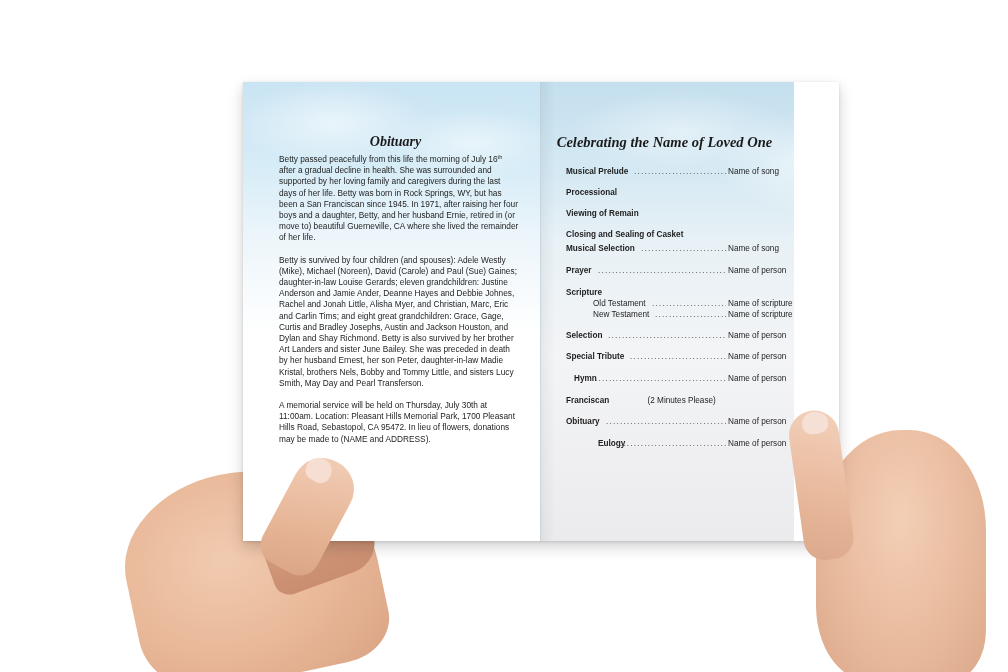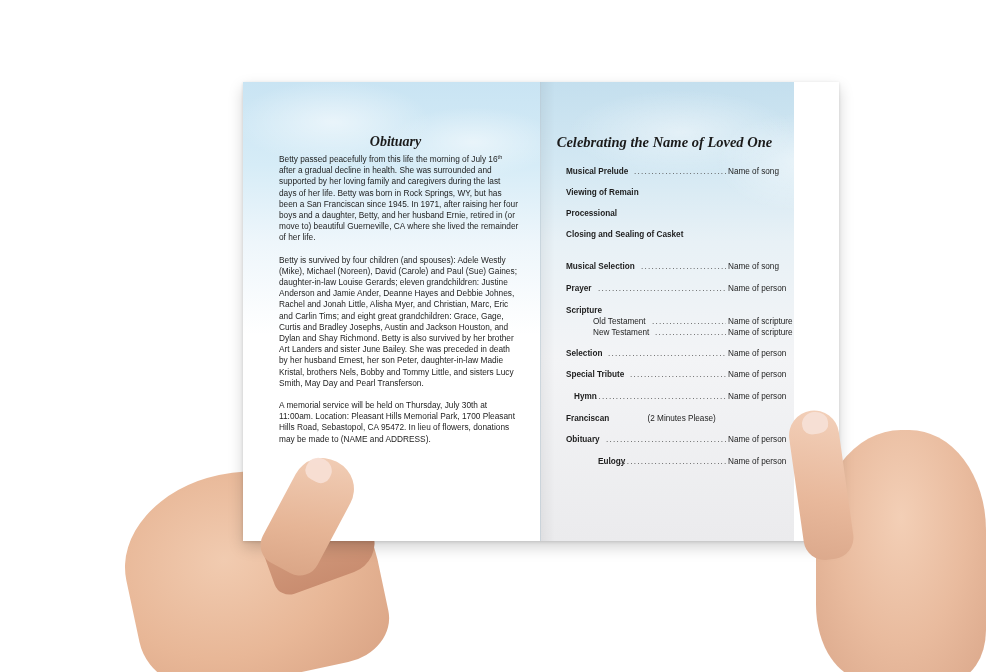--- a/index.html
+++ b/index.html
@@ -126,23 +126,23 @@
         <p>Betty is survived by four children (and spouses): Adele Westly (Mike), Michael (Noreen), David (Carole) and Paul (Sue) Gaines;  daughter-in-law Louise Gerards;  eleven grandchildren: Justine Anderson and Jamie Ander, Deanne Hayes and Debbie Johnes, Rachel and Jonah Little, Alisha Myer, and Christian, Marc, Eric and Carlin Tims;  and eight great grandchildren: Grace, Gage, Curtis and Bradley Josephs, Austin and Jackson Houston, and Dylan and Shay Richmond.  Betty is also survived by her brother Art Landers and sister June Bailey.  She was preceded in death by her husband Ernest, her son Peter, daughter-in-law Madie Kristal, brothers Nels, Bobby and Tommy Little, and sisters Lucy Smith, May Day and Pearl Transferson.</p>
         <p>A memorial service will be held on Thursday, July 30th at 11:00am.  Location:  Pleasant Hills Memorial Park, 1700 Pleasant Hills Road, Sebastopol, CA 95472.  In lieu of flowers, donations may be made to (NAME and ADDRESS).</p>
       </div>
     </div>
 
     <div class="page page-right">
       <div class="fold-shadow"></div>
       <div class="page-title">Celebrating the Name of Loved One</div>
       <div class="program" id="program">
           <div class="prog-row" style="margin-bottom: 10px;"><span class="prog-dots" style="left: 68px; right: auto; width: 92px;">........................................</span><span class="prog-label" style="background: transparent;">Musical Prelude</span><span class="prog-value">Name of song</span></div>
+          <div class="prog-row" style="margin-bottom: 10px;"><span class="prog-label" style="background: transparent;">Processional</span></div>
           <div class="prog-row" style="margin-bottom: 10px;"><span class="prog-label" style="background: transparent;">Viewing of Remain</span></div>
-          <div class="prog-row" style="margin-bottom: 10px;"><span class="prog-label" style="background: transparent;">Processional</span></div>
-          <div class="prog-row" style="margin-bottom: 21px;"><span class="prog-label" style="background: transparent;">Closing and Sealing of Casket</span></div>
+          <div class="prog-row" style="margin-bottom: 3px;"><span class="prog-label" style="background: transparent;">Closing and Sealing of Casket</span></div>
           <div class="prog-row" style="margin-bottom: 11px;"><span class="prog-dots" style="left: 75px; right: auto; width: 85px;">........................................</span><span class="prog-label" style="background: transparent;">Musical Selection</span><span class="prog-value">Name of song</span></div>
           <div class="prog-row" style="margin-bottom: 11px;"><span class="prog-dots" style="left: 32px; right: auto; width: 128px;">........................................</span><span class="prog-label" style="background: transparent;">Prayer</span><span class="prog-value">Name of person</span></div>
           <div class="prog-row" style="margin-bottom: 0px;"><span class="prog-label" style="background: transparent;">Scripture</span></div>
           <div class="prog-row prog-sub" style="margin-bottom: 0px;"><span class="prog-dots" style="left: 86px; right: auto; width: 74px;">........................................</span><span class="prog-label" style="background: transparent;">Old Testament</span><span class="prog-value">Name of scripture</span></div>
           <div class="prog-row prog-sub" style="margin-bottom: 10px;"><span class="prog-dots" style="left: 89px; right: auto; width: 71px;">........................................</span><span class="prog-label" style="background: transparent;">New Testament</span><span class="prog-value">Name of scripture</span></div>
           <div class="prog-row" style="margin-bottom: 10px;"><span class="prog-dots" style="left: 42px; right: auto; width: 118px;">........................................</span><span class="prog-label" style="background: transparent;">Selection</span><span class="prog-value">Name of person</span></div>
           <div class="prog-row" style="margin-bottom: 11px;"><span class="prog-dots" style="left: 64px; right: auto; width: 96px;">........................................</span><span class="prog-label" style="background: transparent;">Special Tribute</span><span class="prog-value">Name of person</span></div>
           <div class="prog-row" style="margin-bottom: 11px;"><span class="prog-dots" style="left: 29px; right: auto; width: 131px;">........................................</span><span class="prog-label" style="background: transparent; padding-left: 8px;">Hymn</span><span class="prog-value">Name of person</span></div>
           <div class="prog-row" style="margin-bottom: 10px;"><span class="prog-label" style="background: transparent;">Franciscan</span><span class="note" style="font-weight: normal; padding-left: 36px;"> (2 Minutes Please)</span></div>
           <div class="prog-row" style="margin-bottom: 11px;"><span class="prog-dots" style="left: 40px; right: auto; width: 120px;">........................................</span><span class="prog-label" style="background: transparent;">Obituary</span><span class="prog-value">Name of person</span></div>

